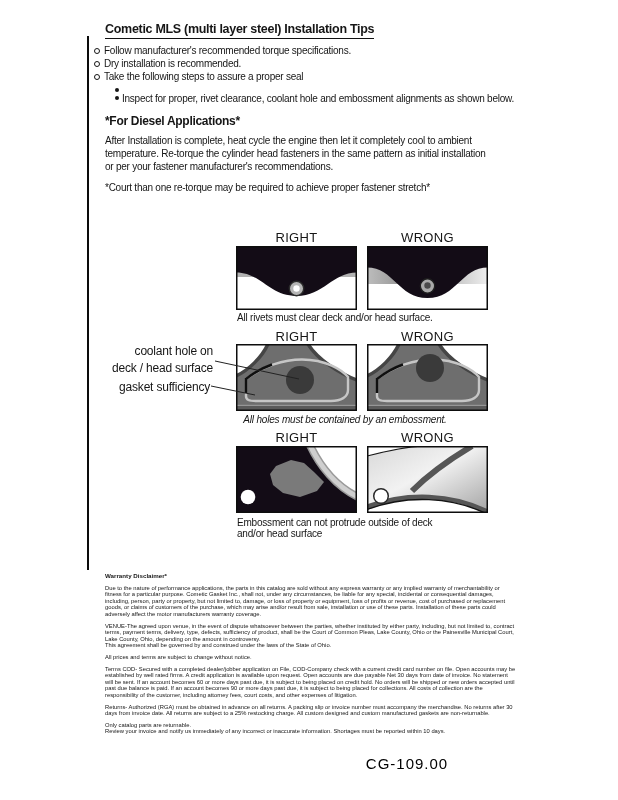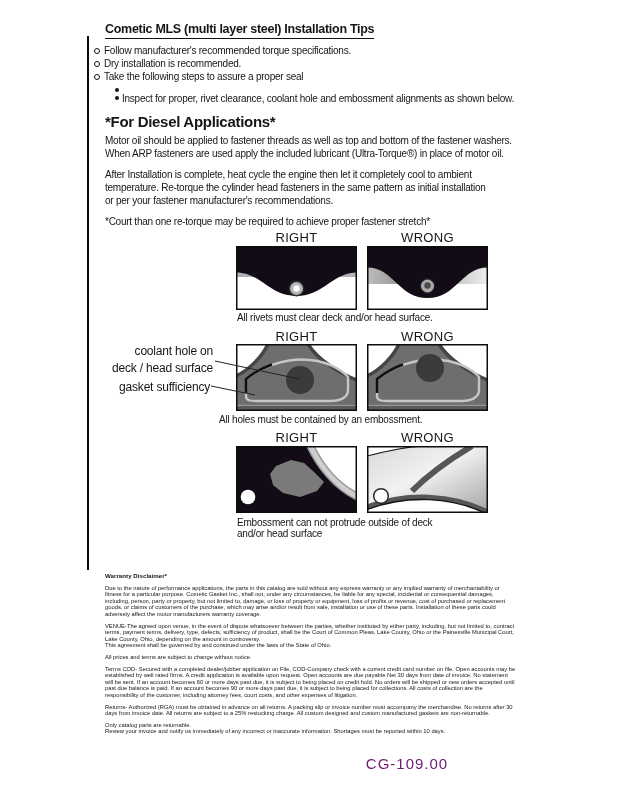--- a/index.html
+++ b/index.html
@@ -14,40 +14,40 @@
   .bullets{left:94px;top:44px;font-size:10px;letter-spacing:-0.25px;line-height:13px;}
   .b-row{display:flex;align-items:flex-start;}
   .b-row .mk{width:4px;height:4px;border:1px solid #161616;border-radius:50%;
              margin:4px 4px 0 0;flex:0 0 auto;}
   .sb-row{display:flex;align-items:flex-start;margin-left:21px;}
   .sb-row .mk{width:4px;height:4px;background:#161616;border:none;border-radius:50%;
               margin:4.5px 3px 0 0;flex:0 0 auto;}
   .nowrap{white-space:nowrap;}
 
   .diesel{left:105px;top:115px;width:460px;font-size:10px;letter-spacing:-0.25px;line-height:13px;}
-  .diesel h2{margin:0 0 6px 0;font-size:15px;letter-spacing:-0.3px;}
+  .diesel h2{margin:0 0 6px 0;font-size:12px;letter-spacing:-0.3px;}
   .ml{white-space:pre-line;}
   .diesel p{margin:0 0 8px 0;}
 
   .rw-labels{display:flex;width:252px;font-size:13px;letter-spacing:0.3px;}
   .rw-labels span{flex:0 0 121px;text-align:center;}
   .rw-labels span:last-child{margin-left:10px;}
   .panels{display:flex;gap:10px;}
   .panels svg{display:block;}
   .caption{font-size:10px;letter-spacing:-0.2px;line-height:11px;}
 
   .anno{font-size:12px;letter-spacing:-0.2px;line-height:17px;text-align:right;white-space:pre-line;}
   .leaders{pointer-events:none;}
 
   .warranty{left:105px;top:573px;width:412px;font-size:5.8px;line-height:6.6px;letter-spacing:0;}
   .warranty h3{margin:0 0 5px 0;font-size:6.2px;}
   .warranty p{margin:0 0 5px 0;}
 
   .footer-code{left:352px;top:755px;width:110px;text-align:center;font-size:15px;
-               letter-spacing:1px;color:#701a75;}
+               letter-spacing:1px;color:#000000;}
 </style>
 </head>
 <body>
 
 <div class="page">
 
   <div class="vline"></div>
 
   <div class="abs title">Cometic MLS (multi layer steel) Installation Tips</div>
 
@@ -68,22 +68,20 @@
       <span class="mk"></span>
     </div>
     <div class="sb-row">
       <span class="mk"></span>
       <span class="nowrap">Inspect for proper, rivet clearance, coolant hole and embossment alignments as shown below.</span>
     </div>
   </div>
 
   <div class="abs diesel">
     <h2>*For Diesel Applications*</h2>
-    <p class="ml">Motor oil should be applied to fastener threads as well as top and bottom of the fastener washers.
-When ARP fasteners are used apply the included lubricant (Ultra-Torque®) in place of motor oil.</p>
     <p class="ml">After Installation is complete, heat cycle the engine then let it completely cool to ambient
 temperature. Re-torque the cylinder head fasteners in the same pattern as initial installation
 or per your fastener manufacturer's recommendations.</p>
     <p class="ml">*Court than one re-torque may be required to achieve proper fastener stretch*</p>
   </div>
 
   <div class="abs rw-labels" style="left:236px;top:230px;">
     <span>RIGHT</span>
     <span>WRONG</span>
   </div>
@@ -149,21 +147,21 @@
       <path d="M10,52 V35 C27,22 48,15.5 66,15.5 C90,15.5 106,26 112,33 V46 C112,53 105,57 95,57 H20 C13,57 10,56 10,52 Z" fill="none" stroke="#c6c6c6" stroke-width="2.4"></path>
       <path d="M10,49 V35 C17,29.5 26,24 36,20.5" fill="none" stroke="#0f0f0f" stroke-width="2.6"></path>
       <circle cx="63" cy="24" r="14" fill="#3a3a3a"></circle>
       <rect x="0.75" y="0.75" width="119.5" height="65.5" fill="none" stroke="#0d0d0d" stroke-width="1.5"></rect>
     </svg>
   </div>
   <svg class="abs leaders" style="left:105px;top:340px;" width="265" height="70" viewBox="0 0 265 70">
     <line x1="110" y1="21" x2="194" y2="39" stroke="#222" stroke-width="1"></line>
     <line x1="106" y1="46" x2="150" y2="55" stroke="#222" stroke-width="1"></line>
   </svg>
-  <div class="abs caption" style="left:219px;top:414px;width:252px;">All holes must be contained by an embossment.</div>
+  <div class="abs caption" style="left:219px;top:414px;width:252px;text-align:center;font-style:italic;">All holes must be contained by an embossment.</div>
 
   <div class="abs rw-labels" style="left:236px;top:430px;">
     <span>RIGHT</span>
     <span>WRONG</span>
   </div>
   <div class="abs panels" style="left:236px;top:446px;">
     <svg width="121" height="67" viewBox="0 0 121 67">
       <rect width="121" height="67" fill="#ffffff"></rect>
       <path d="M0,0 H74 C83,21 100,42 121,52 V67 H0 Z" fill="#130c16"></path>
       <polygon points="40,20 55,14 68,17 78,26 88,36 81,45 64,51 47,47 37,39 34,28" fill="#7a7a7a"></polygon>

